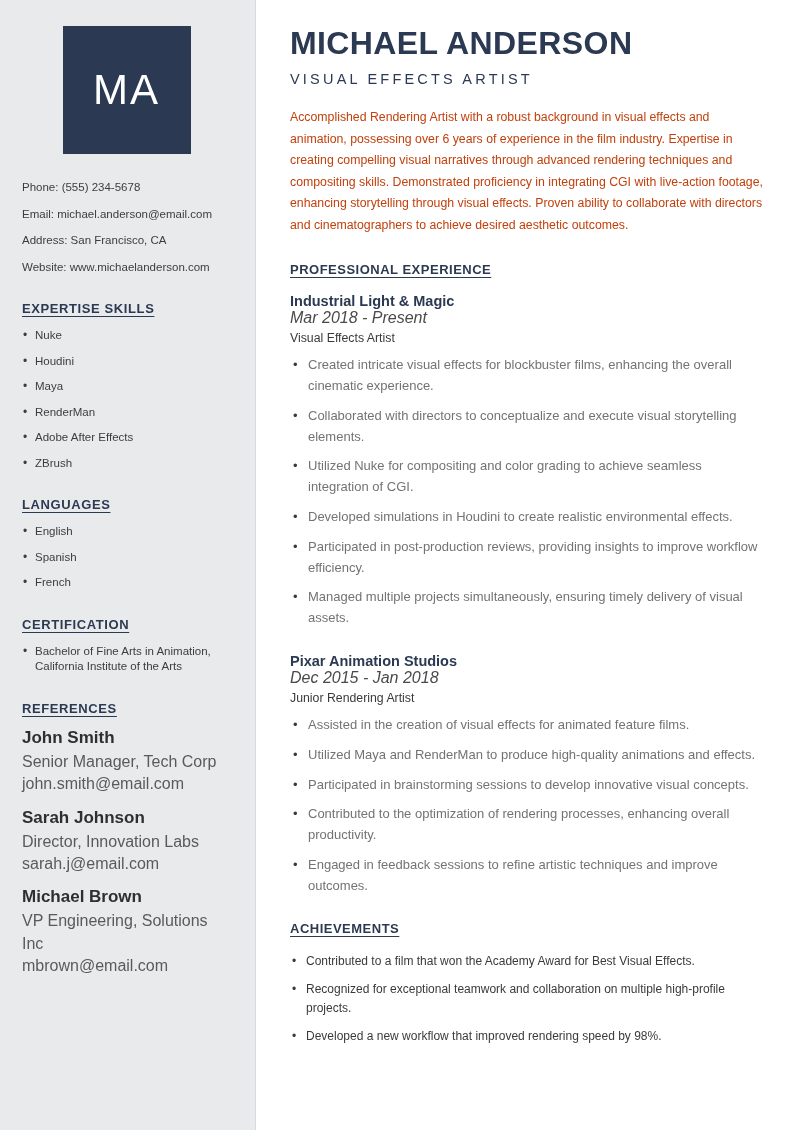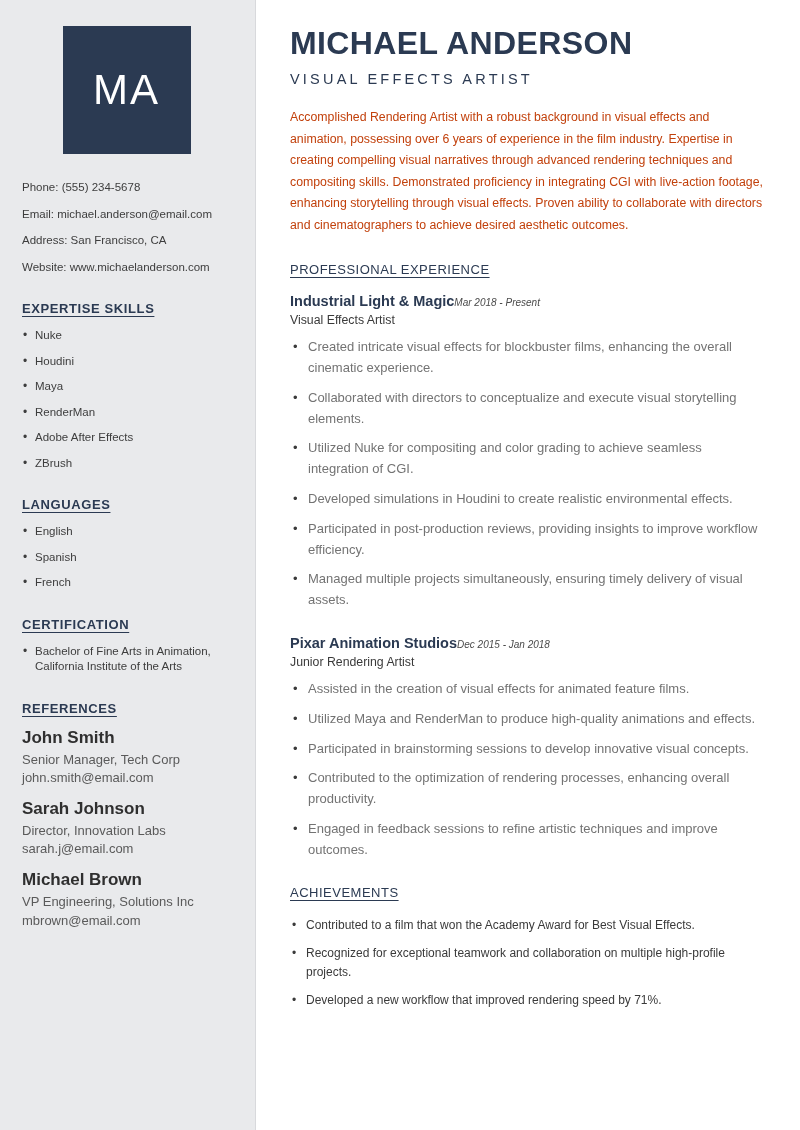--- a/index.html
+++ b/index.html
@@ -77,21 +77,21 @@
     font-size: 12px;
   }
   .ref-item { margin-bottom: 12px; }
   .ref-name {
     font-size: 17px;
     font-weight: bold;
     color: #2f2f2f;
     margin-bottom: 3px;
   }
   .ref-role, .ref-email {
-    font-size: 13px;
+    font-size: 16px;
     color: #5a5a5a;
     line-height: 1.4;
   }
   
   .main {
     flex: 1;
     padding: 26px 34px 20px 34px;
   }
   .name {
     font-size: 32px;
@@ -109,39 +109,41 @@
   }
   .summary {
     font-size: 12.3px;
     line-height: 1.75;
     color: #c2410c;
     margin: 0 0 26px 0;
     text-align: left;
   }
   .main-heading {
     font-size: 13px;
-    font-weight: normal;
+    font-weight: bold;
     color: #2b3a52;
     letter-spacing: 0.5px;
     text-decoration: underline;
     text-underline-offset: 3px;
     margin: 0 0 16px 0;
   }
   .job-row {
     display: flex;
+    justify-content: space-between;
     align-items: baseline;
+    flex-direction: column;
   }
   .company {
     font-size: 14.5px;
     font-weight: bold;
     color: #2b3a52;
     margin: 0;
   }
   .dates {
-    font-size: 10px;
+    font-size: 16px;
     font-style: italic;
     color: #4a4a4a;
   }
   .role {
     font-size: 12.3px;
     color: #3a3a3a;
     margin: 4px 0 10px 0;
   }
   .job-bullets { list-style: none; margin: 0 0 24px 0; padding: 0; }
   .job-bullets li {
@@ -272,17 +274,17 @@
         <li>Participated in brainstorming sessions to develop innovative visual concepts.</li>
         <li>Contributed to the optimization of rendering processes, enhancing overall productivity.</li>
         <li>Engaged in feedback sessions to refine artistic techniques and improve outcomes.</li>
       </ul>
     </div>
 
     <div class="main-heading">ACHIEVEMENTS</div>
     <ul class="ach-list">
       <li>Contributed to a film that won the Academy Award for Best Visual Effects.</li>
       <li>Recognized for exceptional teamwork and collaboration on multiple high-profile projects.</li>
-      <li>Developed a new workflow that improved rendering speed by 71%.</li>
+      <li>Developed a new workflow that improved rendering speed by 98%.</li>
     </ul>
 
   </main>
 </div>
 
 </body></html>

